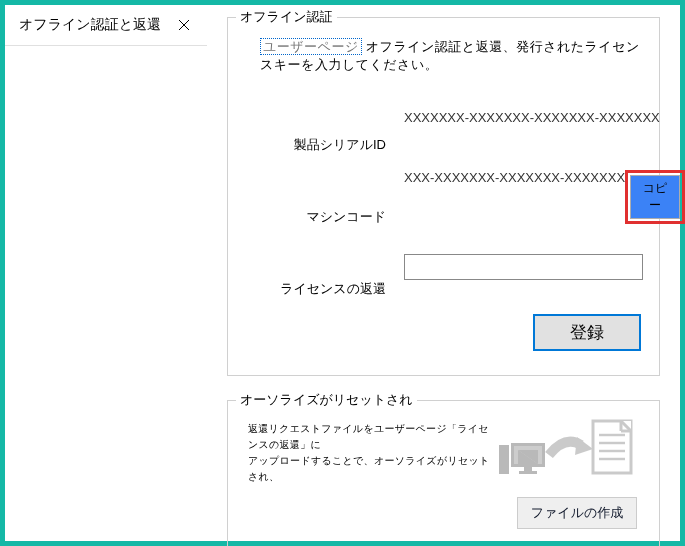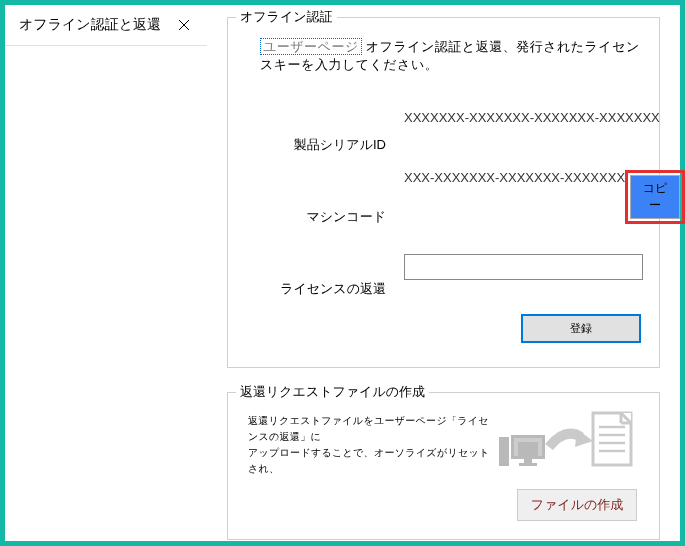--- a/index.html
+++ b/index.html
@@ -123,22 +123,22 @@
   .button-row {
     display: flex;
     justify-content: flex-end;
     margin-top: 16px;
     padding-right: 2px;
   }
   .primary-button {
     background: #e1e1e1;
     border: 2px solid #0078d7;
     padding: 5px 0;
-    width: 120px;
-    font-size: 11px;
+    width: 108px;
+    font-size: 17px;
     cursor: pointer;
     font-family: inherit;
   }
   .groupbox2 {
     border: 1px solid #d0d0d0;
     padding: 20px 22px 18px 20px;
     position: relative;
   }
   .return-content {
     display: flex;
@@ -160,21 +160,21 @@
     margin-top: -6px;
   }
   .bottom-row {
     display: flex;
     justify-content: flex-end;
     margin-top: 12px;
   }
   .disabled-button {
     background: #efefef;
     border: 1px solid #cccccc;
-    color: #7f1d1d;
+    color: #0f172a;
     padding: 6px 0;
     width: 120px;
     font-size: 13px;
     font-family: inherit;
   }
 </style>
 </head>
 <body>
 
 <div class="window">
@@ -221,21 +221,21 @@
           <input type="text" class="text-input" value="" style="">
         </div>
       </div>
 
       <div class="button-row">
         <button class="primary-button">登録</button>
       </div>
     </div>
 
     <div class="groupbox2">
-      <div class="groupbox-title">返還リクエストファイルの作成</div>
+      <div class="groupbox-title">オーソライズがリセットされ</div>
 
       <div class="return-content">
         <div class="return-text">
           <span>返還リクエストファイルをユーザーページ「ライセンスの返還」に</span><br>
           <span>アップロードすることで、オーソライズがリセットされ、</span><br>
         </div>
         <div class="return-graphic">
           <svg width="140" height="70" viewBox="0 0 140 70">
 
             <rect x="14" y="28" width="34" height="24" fill="#808080"></rect>

